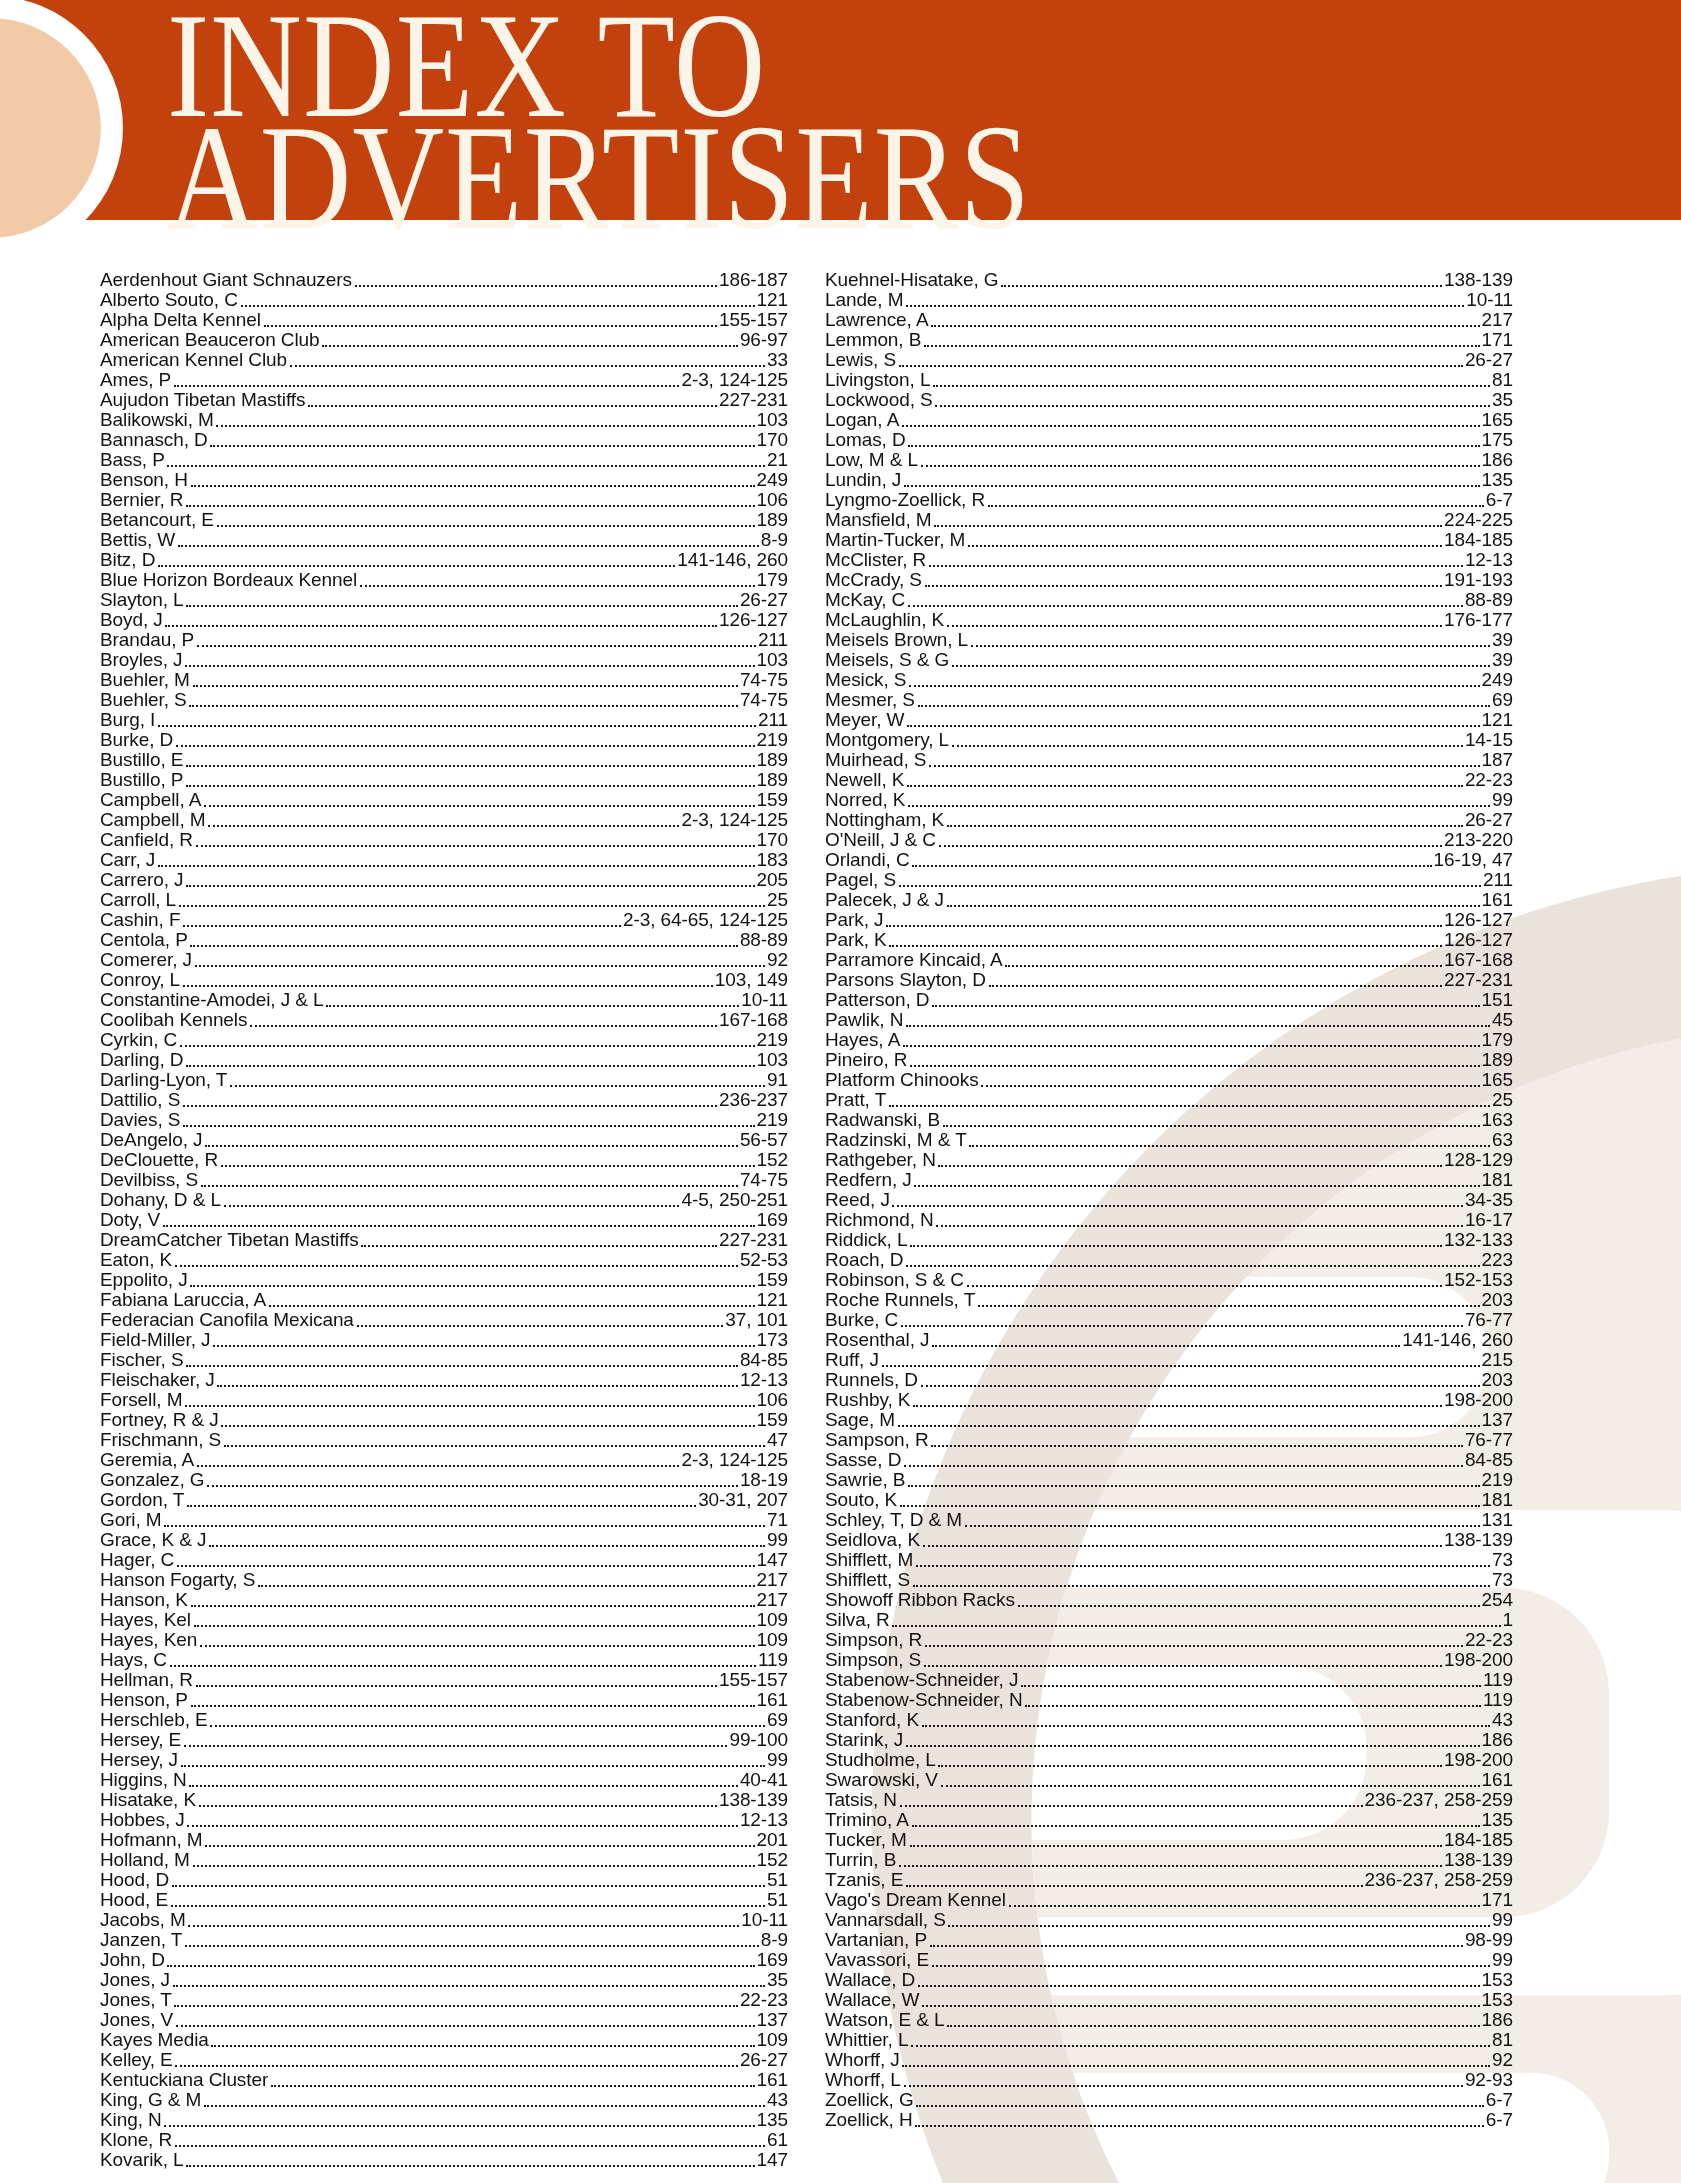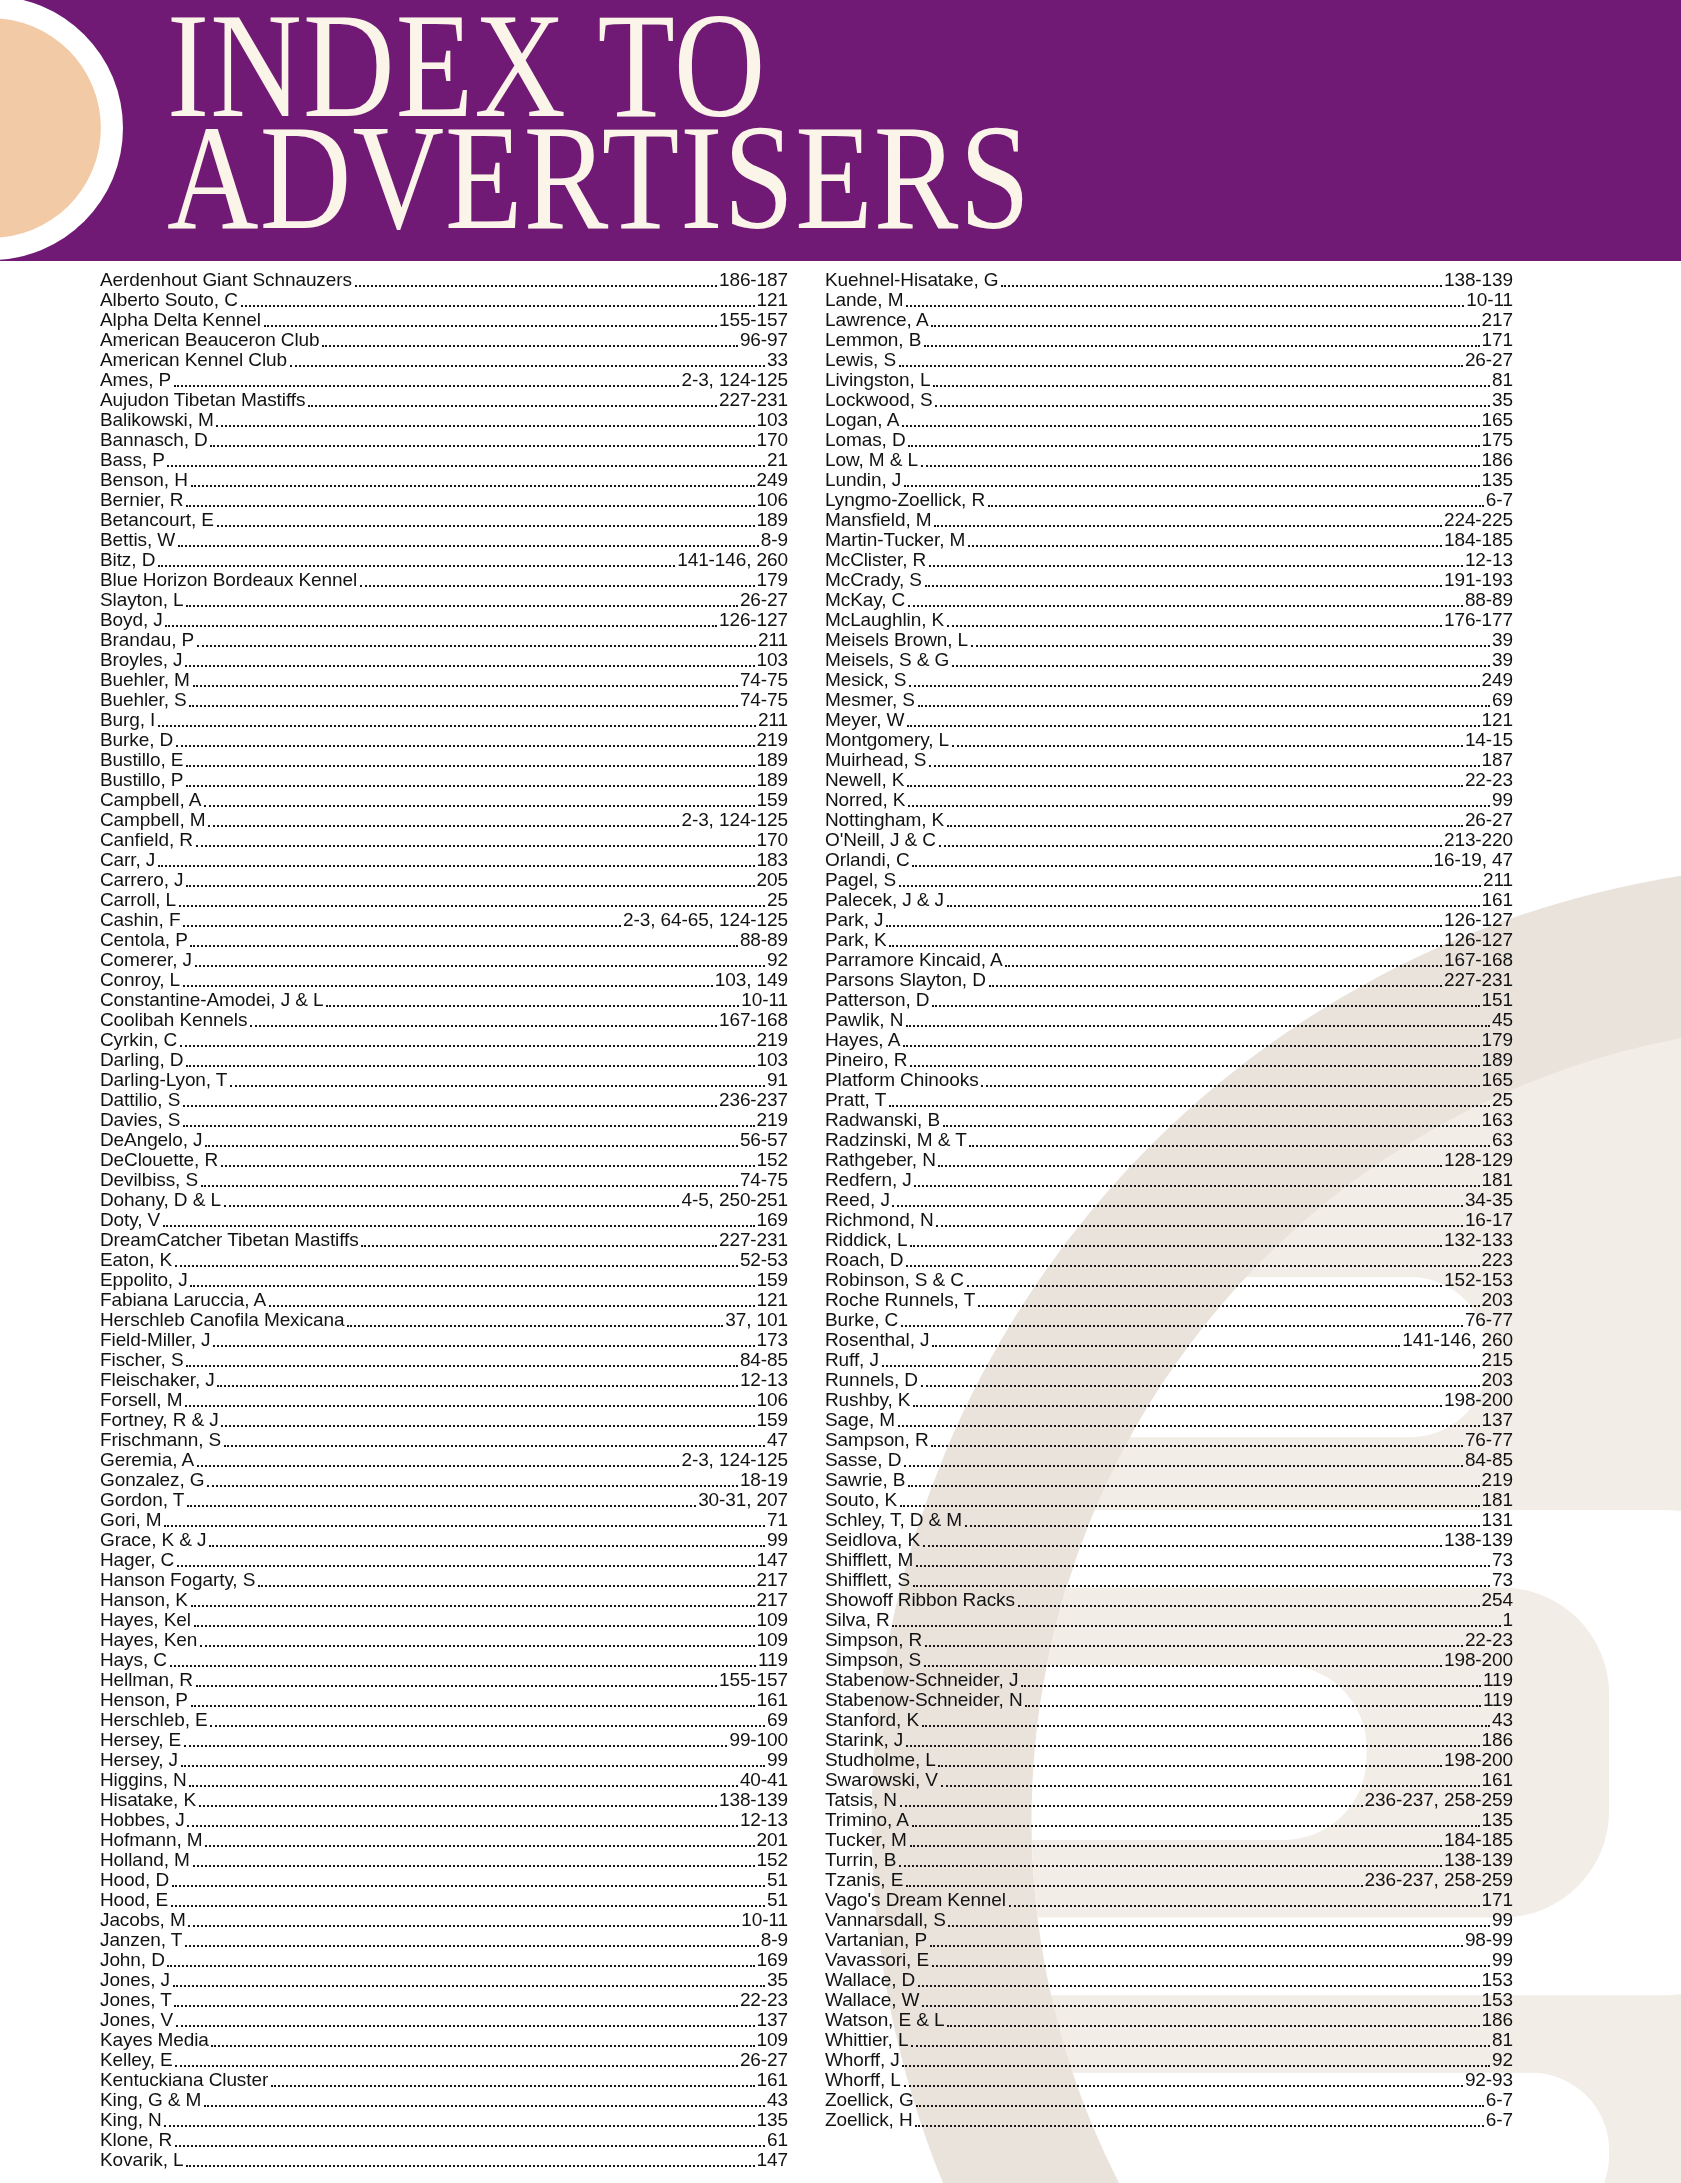--- a/index.html
+++ b/index.html
@@ -1,21 +1,21 @@
 <!DOCTYPE html>
 <html style="font-size:10.7px"><head>
 <meta charset="utf-8">
 <style>
   html,body{margin:0;padding:0;}
   body{
     width:1681px;height:2183px;position:relative;overflow:hidden;
     background:#ffffff;font-family:"Liberation Sans",sans-serif;
   }
   
-  .banner{position:absolute;left:0;top:0;width:1681px;height:261px;background:#701a75;z-index:2;}
+  .banner{position:absolute;left:0;top:0;width:1681px;height:220px;background:#c2410c;z-index:2;}
   .logo-wrap{position:absolute;left:-143px;top:-6px;width:268px;height:268px;}
   .title{
     position:absolute;left:167px;top:9.4px;margin:0;
     font-family:"Liberation Serif","DejaVu Serif",serif;font-weight:400;
     font-size:151px;line-height:112px;letter-spacing:1.3px;color:#FBF4E8;
     transform:scaleX(0.84);transform-origin:left top;white-space:nowrap;
   }
   .title span{display:block;}
   
   .watermark{position:absolute;left:857px;top:850px;width:1941px;height:1941px;z-index:0;opacity:.85;}
@@ -393,21 +393,21 @@
         <span class="pg">159</span>
       </div>
 
       <div class="entry">
         <span class="nm">Fabiana Laruccia, A</span>
         <span class="leader"></span>
         <span class="pg">121</span>
       </div>
 
       <div class="entry">
-        <span class="nm">Herschleb Canofila Mexicana</span>
+        <span class="nm">Federacian Canofila Mexicana</span>
         <span class="leader"></span>
         <span class="pg">37, 101</span>
       </div>
 
       <div class="entry">
         <span class="nm">Field-Miller, J</span>
         <span class="leader"></span>
         <span class="pg">173</span>
       </div>
 

